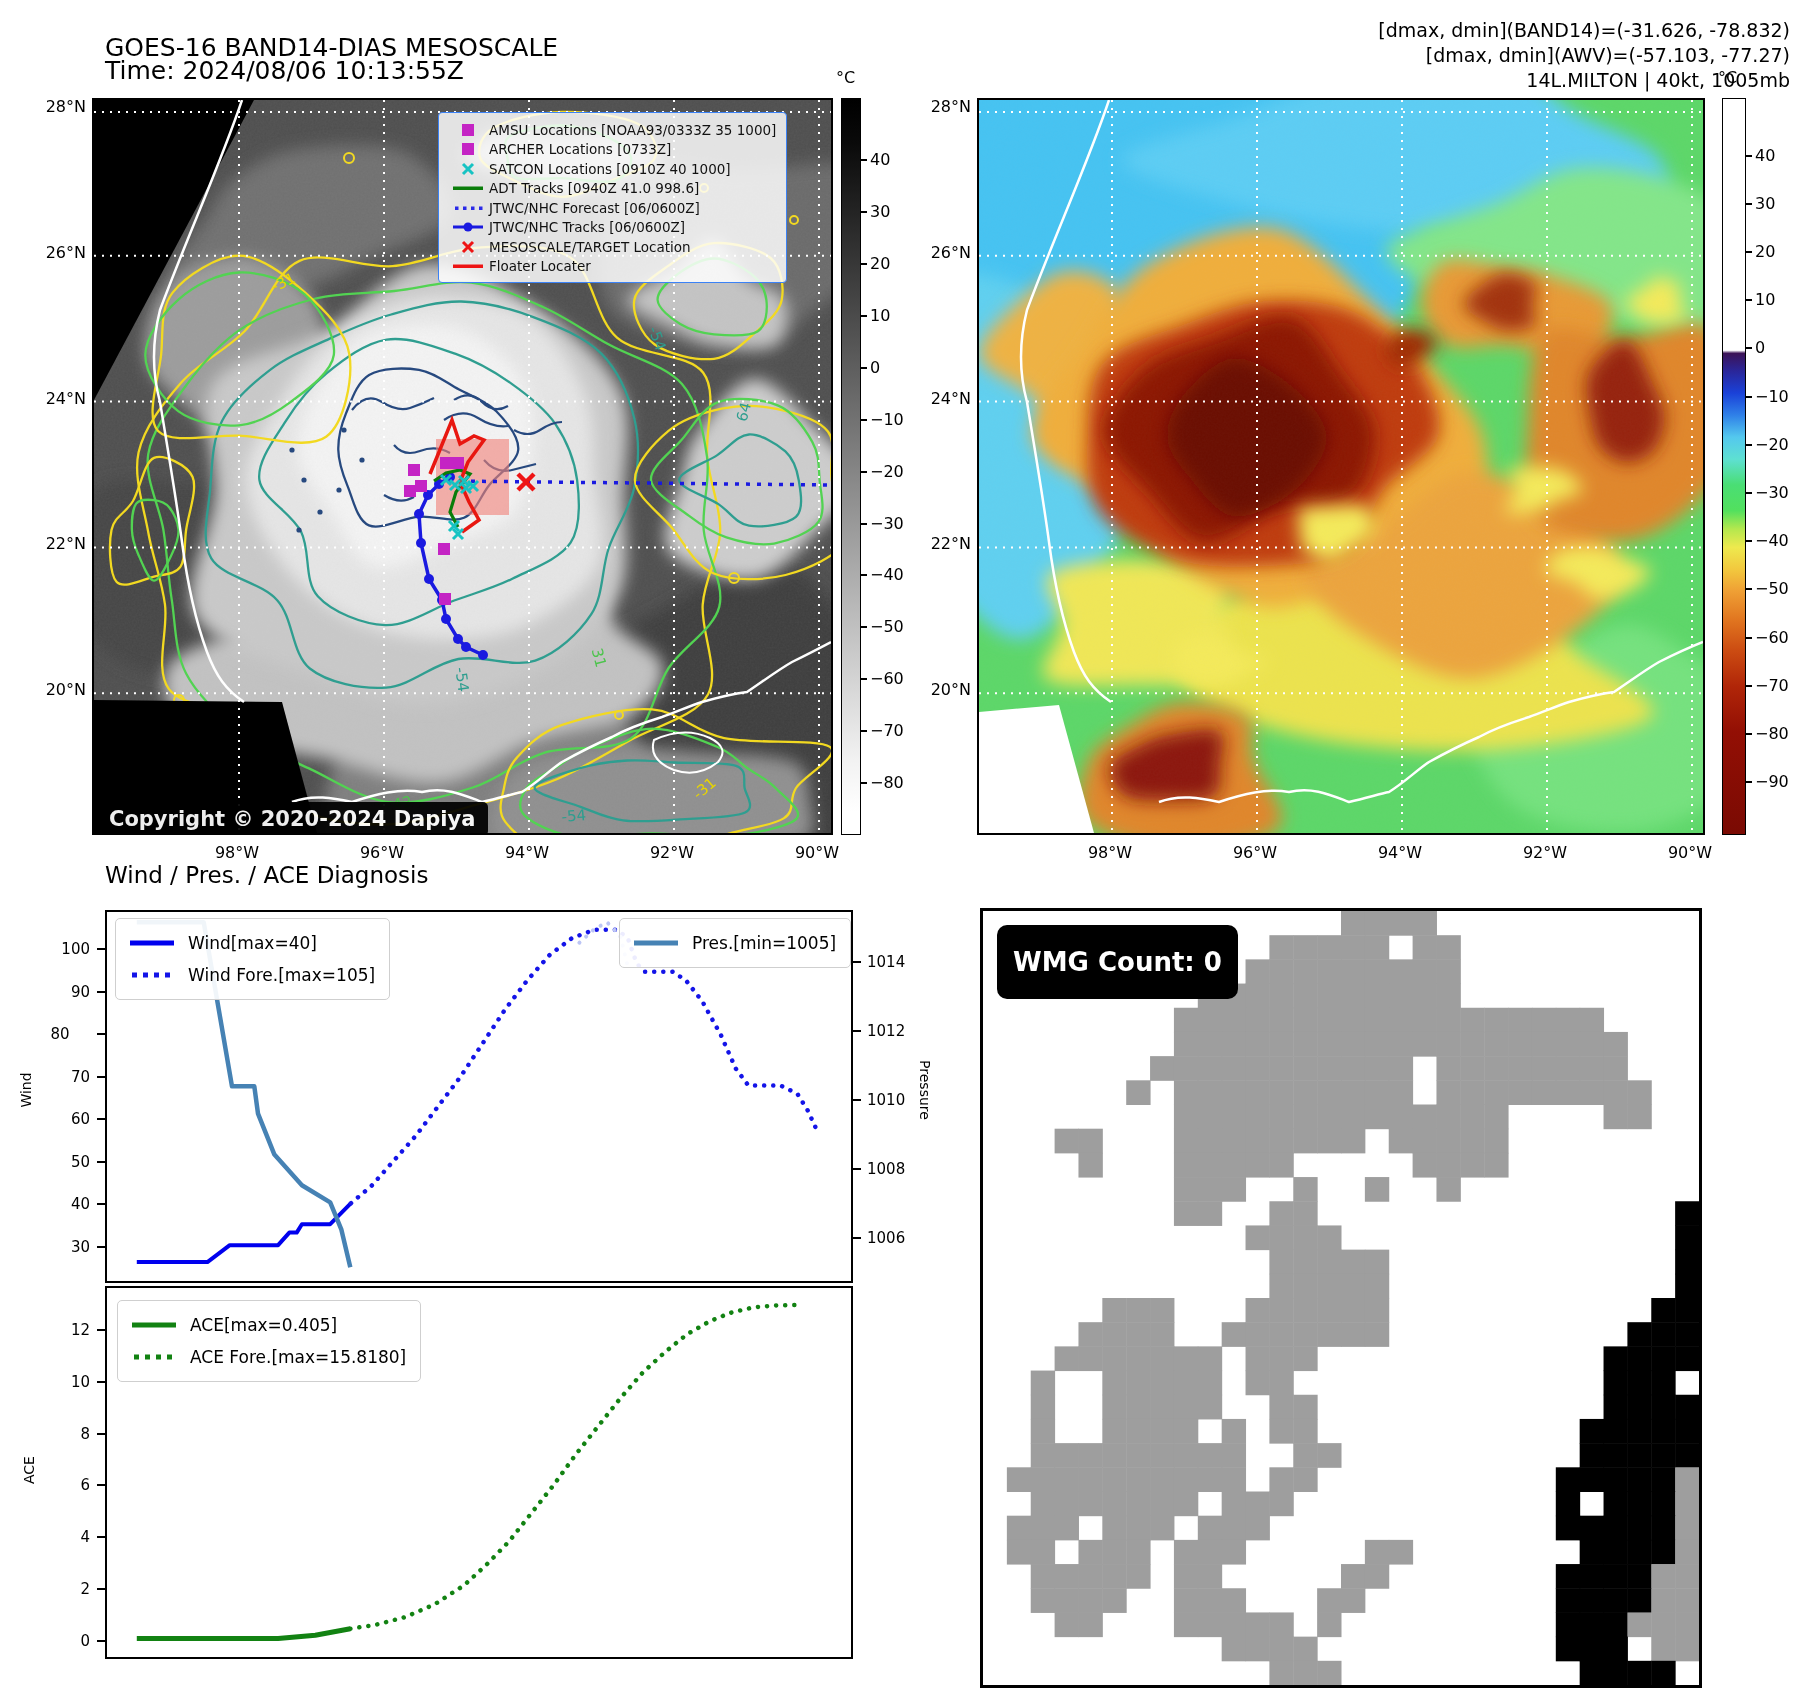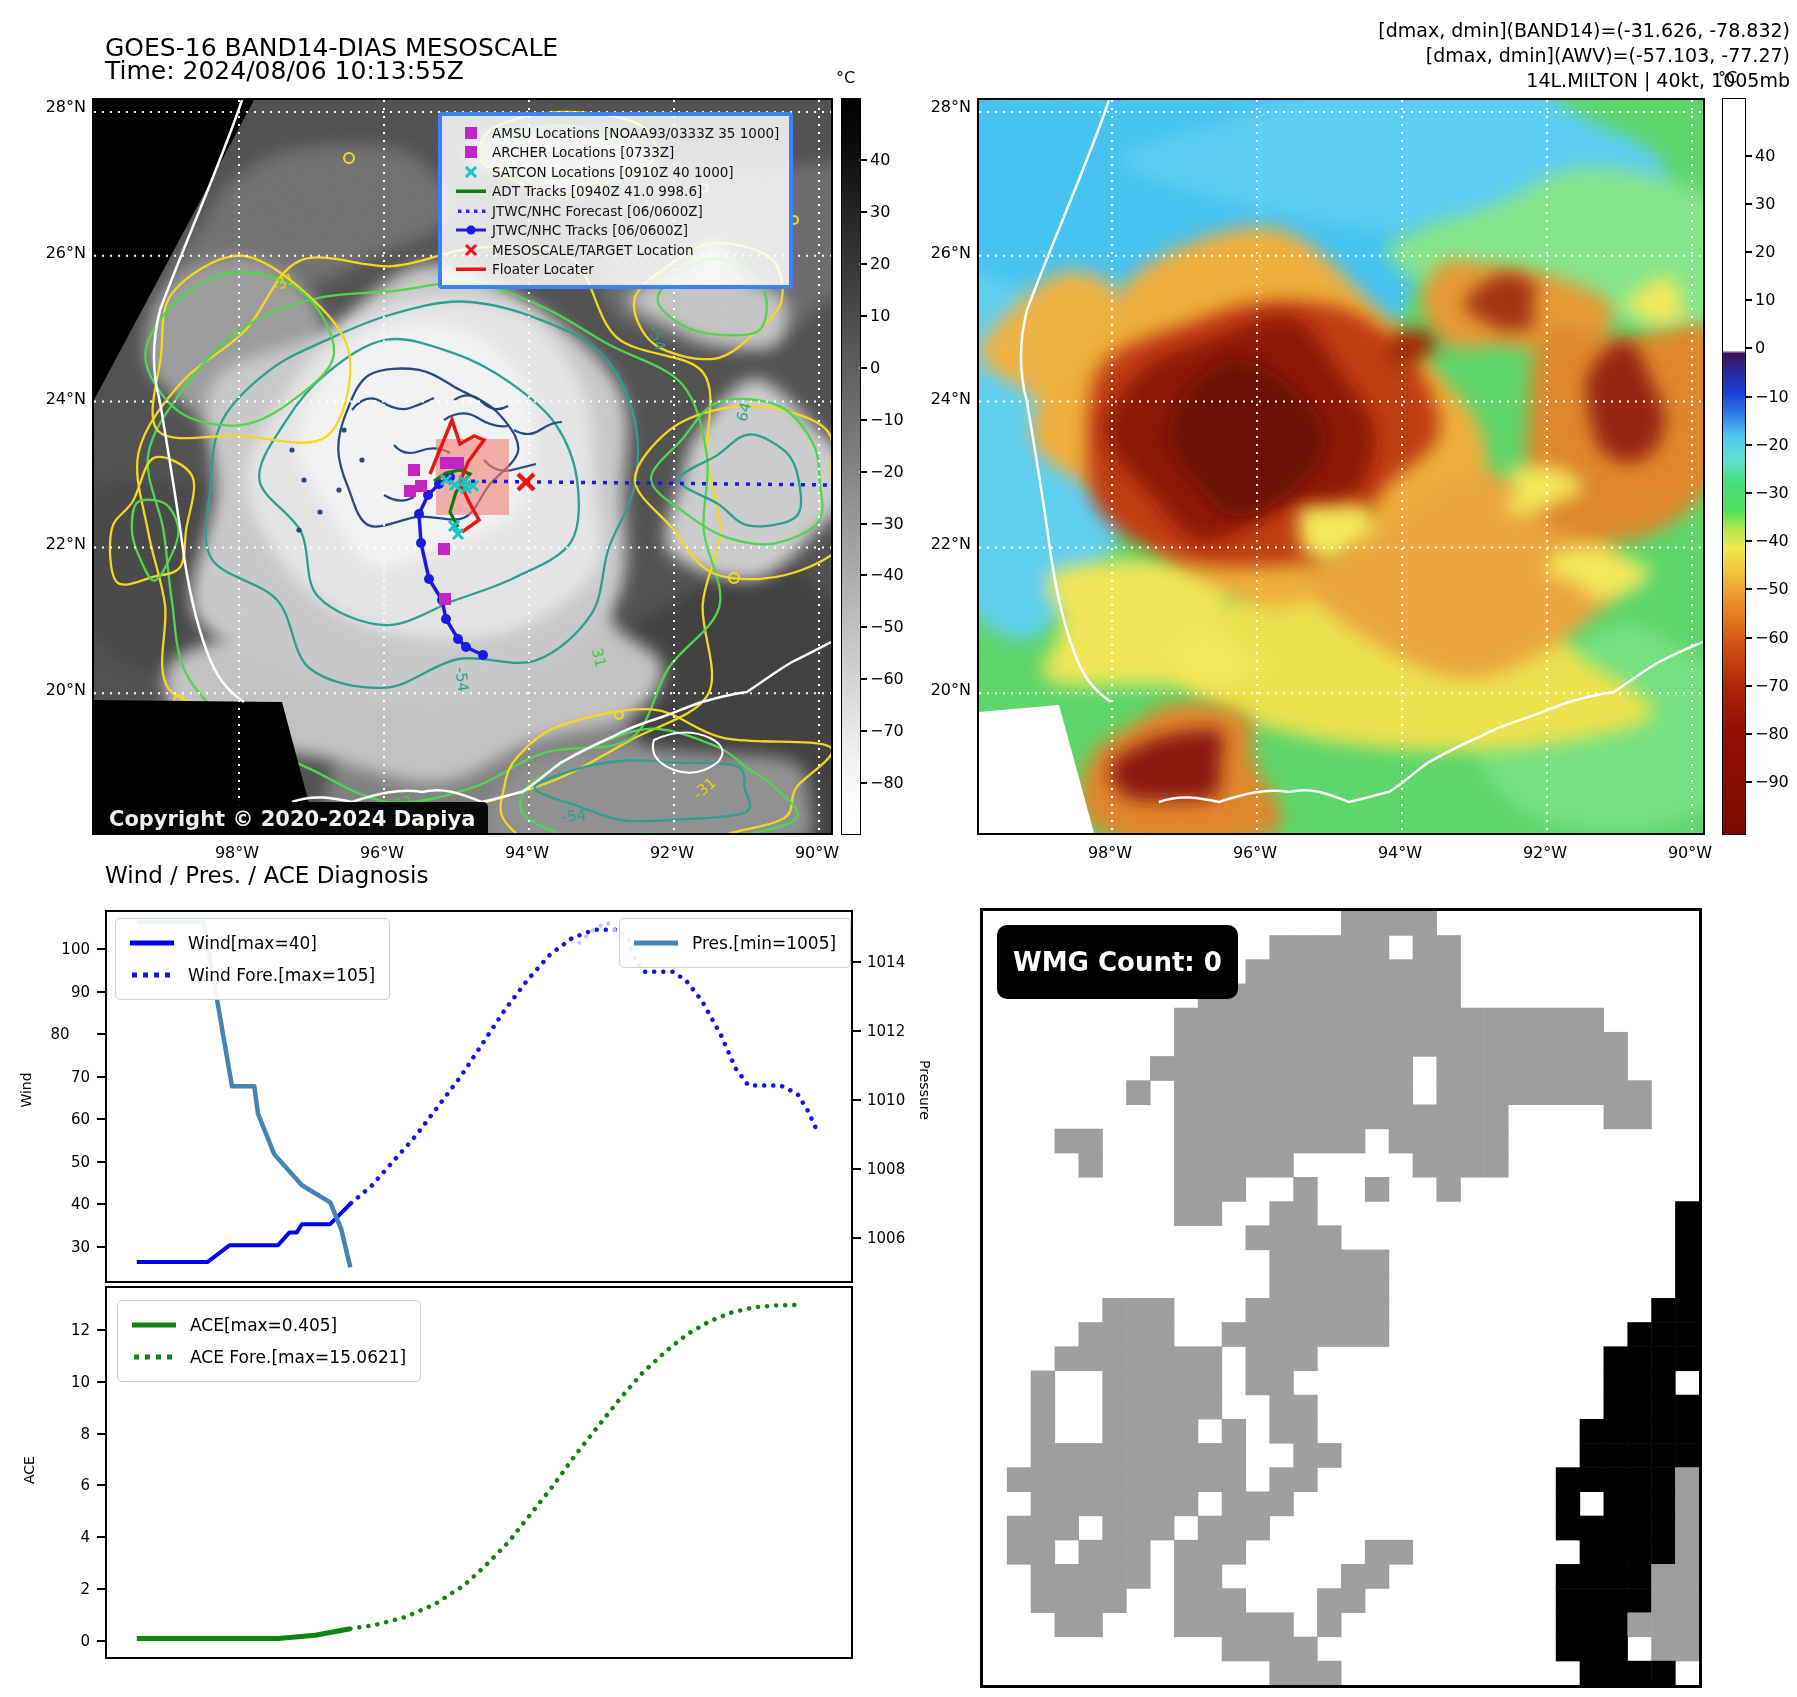--- a/index.html
+++ b/index.html
@@ -4,21 +4,21 @@
 <style>
   html,body{margin:0;padding:0;background:#fff;}
   body{width:1797px;height:1697px;position:relative;font-family:"DejaVu Sans",sans-serif;color:#000;}
   .panel{position:absolute;border:2px solid #000;background:#fff;box-sizing:border-box;}
   .map-frame{position:absolute;border:2px solid #000;box-sizing:border-box;overflow:hidden;background:#555;}
   .cbar{position:absolute;border:1px solid #000;box-sizing:border-box;}
   .ticklab{position:absolute;font-size:16px;line-height:20px;white-space:nowrap;}
   .tickmark{position:absolute;background:#000;}
   .latlab{text-align:right;}
   .lonlab{text-align:center;}
-  .map-legend{position:absolute;background:rgba(255,255,255,0.84);border:4px solid #3b82f6;border-radius:4px;padding:7px 10px 6px 8px;}
+  .map-legend{position:absolute;background:rgba(255,255,255,0.84);border:1px solid #3b82f6;border-radius:4px;padding:7px 10px 6px 8px;}
   .map-legend .row{display:flex;align-items:center;height:19.5px;}
   .map-legend .mk{width:42px;display:flex;justify-content:center;align-items:center;}
   .map-legend .lb{font-size:13.5px;white-space:nowrap;color:#111;}
   .chart-legend{position:absolute;background:rgba(255,255,255,0.92);border:1.5px solid #cfcfcf;border-radius:5px;padding:8px 14px;z-index:5;}
   .chart-legend .row{display:flex;align-items:center;height:32px;}
   .chart-legend .sw{width:46px;margin-right:12px;display:flex;align-items:center;}
   .chart-legend .lb{font-size:17px;white-space:nowrap;}
   .copyright{position:absolute;background:#000;color:#fff;font-weight:bold;font-size:21px;padding:5px 13px;border-radius:5px;opacity:0.93;white-space:nowrap;}
   .wmg-badge{position:absolute;left:14px;top:14px;background:#000;color:#fff;font-weight:bold;font-size:26px;padding:22px 16px;border-radius:10px;white-space:nowrap;}
   .hdr{position:absolute;font-size:25px;line-height:31px;white-space:nowrap;}
@@ -337,21 +337,21 @@
       </div>
       <div class="row">
         <div class="sw">
           <svg width="46" height="10">
             <rect x="2" y="2.5" width="5" height="5" fill="#128212"></rect>
             <rect x="13" y="2.5" width="5" height="5" fill="#128212"></rect>
             <rect x="24" y="2.5" width="5" height="5" fill="#128212"></rect>
             <rect x="35" y="2.5" width="5" height="5" fill="#128212"></rect>
           </svg>
         </div>
-        <div class="lb">ACE Fore.[max=15.0621]</div>
+        <div class="lb">ACE Fore.[max=15.8180]</div>
       </div>
     </div>
 </div>
 <div class="vlab" style="left:-4px;top:1082px;width:60px;transform:rotate(-90deg);">Wind</div>
 <div class="vlab" style="left:890px;top:1082px;width:70px;transform:rotate(90deg);">Pressure</div>
 <div class="vlab" style="left:4px;top:1462px;width:50px;transform:rotate(-90deg);">ACE</div>
 
 <div class="panel" id="wmg-panel" style="left:980px;top:908px;width:722px;height:780px;border-width:3px;">
   <svg id="wmg-svg" width="716" height="774" viewBox="0 0 716 774">
       <rect x="0" y="0" width="716" height="774" fill="#fff"></rect>

